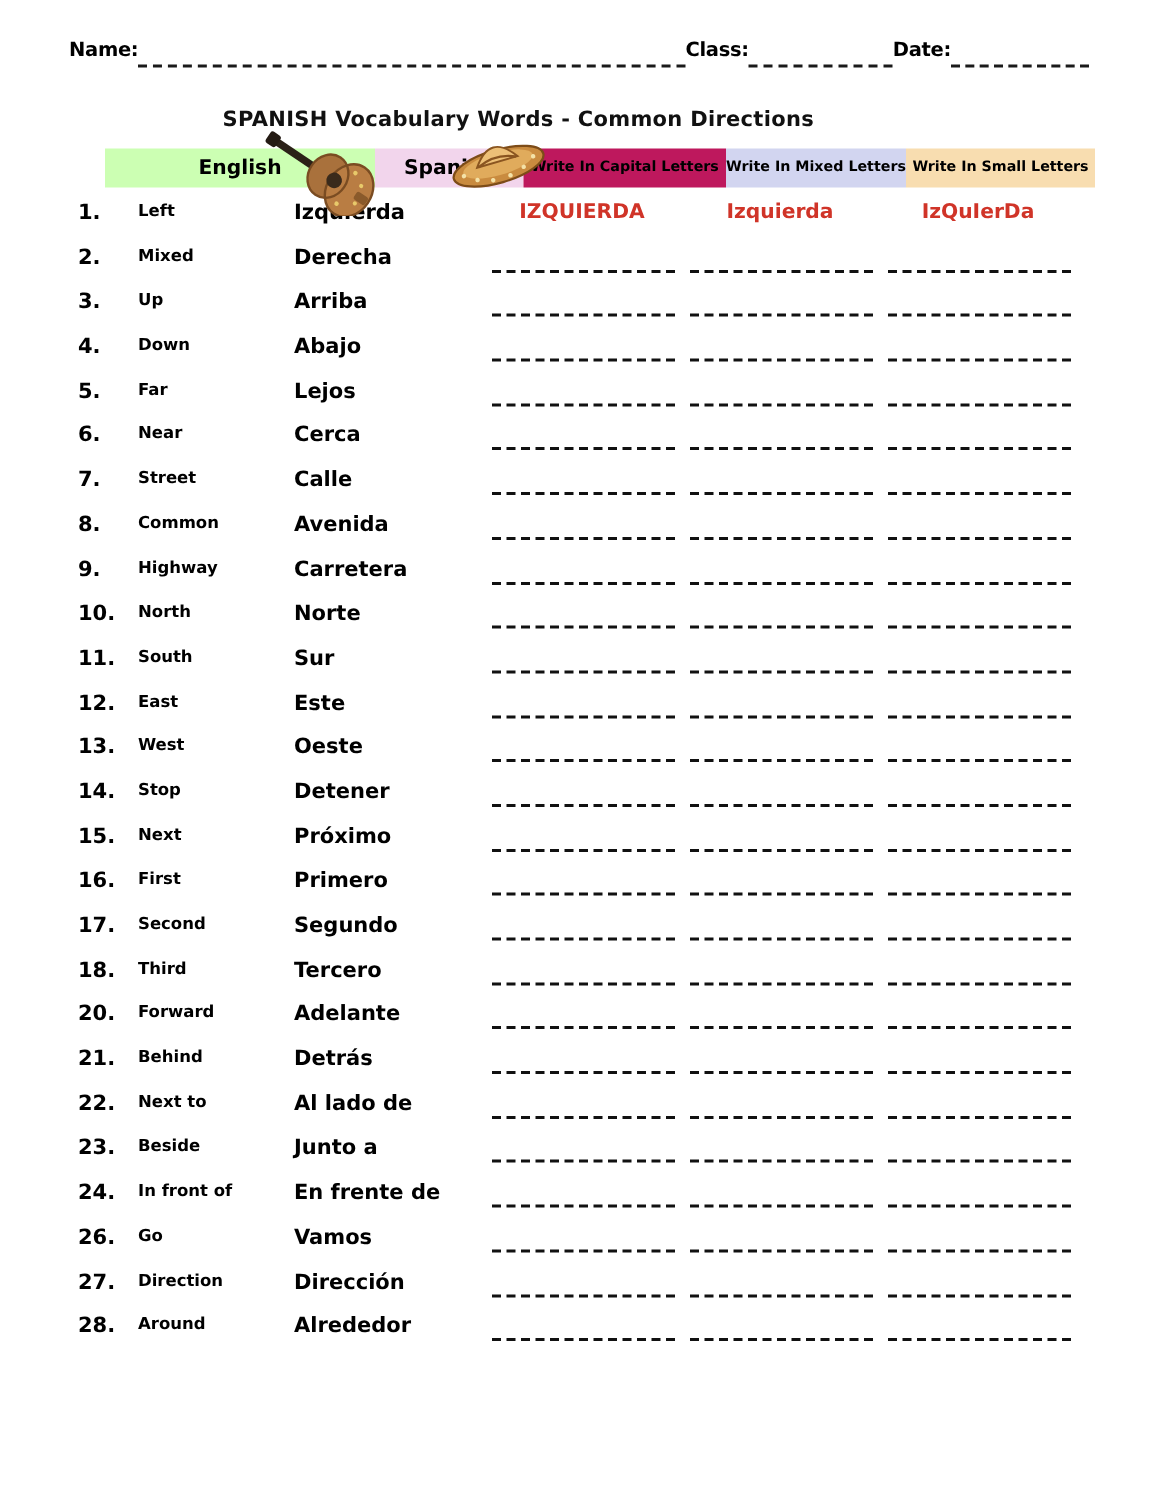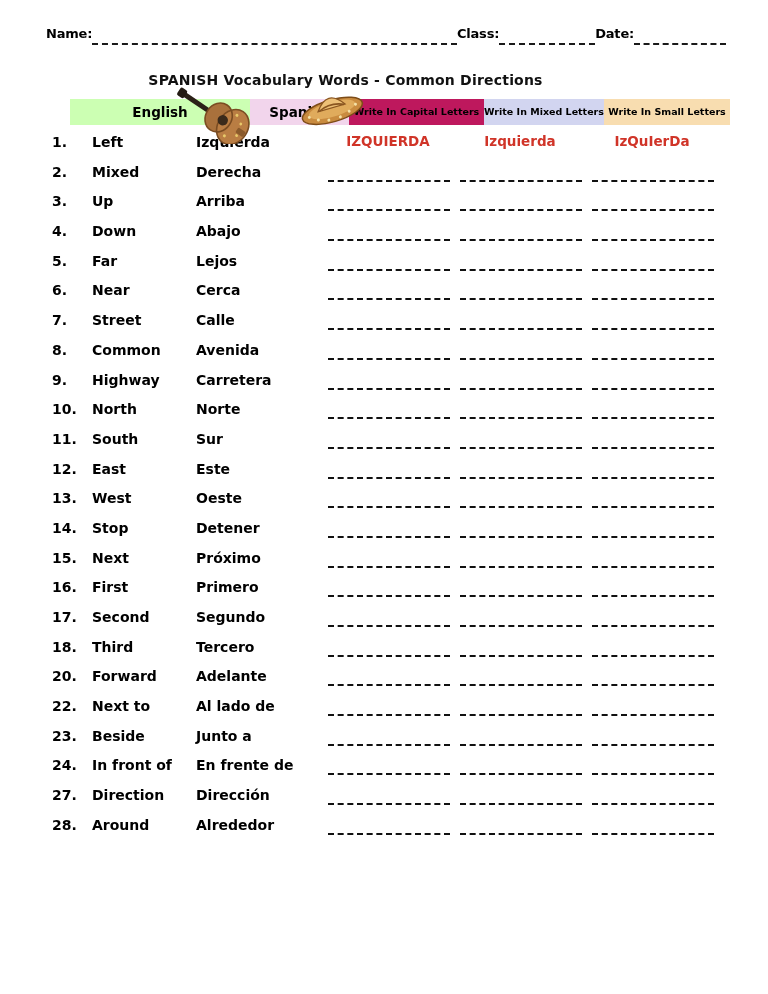--- a/index.html
+++ b/index.html
@@ -116,21 +116,21 @@
   }
   .cell-num {
     flex: 0 0 40px;
     margin-left: 52px;
     font-size: 14px;
     font-weight: 700;
     padding-top: 2px;
   }
   .cell-eng {
     flex: 0 0 104px;
-    font-size: 14px;
+    font-size: 11px;
     font-weight: 700;
     padding-top: 2px;
     white-space: nowrap;
   }
   .cell-spa {
     flex: 0 0 126px;
     font-size: 14px;
     font-weight: 700;
     padding-top: 2px;
     white-space: nowrap;
@@ -493,20 +493,34 @@
         <div class="line" style="border-bottom-color: rgb(17, 17, 17);"></div>
       </div>
       <div class="ans a-sml">
         <div class="line" style="border-bottom-color: rgb(17, 17, 17);"></div>
       </div>
       <div class="ans a-mix">
         <div class="line" style="border-bottom-color: rgb(17, 17, 17);"></div>
       </div>
     </div>
     <div class="row">
+      <div class="cell-num">21.</div>
+      <div class="cell-eng">Behind</div>
+      <div class="cell-spa">Detrás</div>
+      <div class="ans a-cap">
+        <div class="line" style="border-bottom-color: rgb(17, 17, 17);"></div>
+      </div>
+      <div class="ans a-sml">
+        <div class="line" style="border-bottom-color: rgb(17, 17, 17);"></div>
+      </div>
+      <div class="ans a-mix">
+        <div class="line" style="border-bottom-color: rgb(17, 17, 17);"></div>
+      </div>
+    </div>
+    <div class="row">
       <div class="cell-num">22.</div>
       <div class="cell-eng">Next to</div>
       <div class="cell-spa">Al lado de</div>
       <div class="ans a-cap">
         <div class="line" style="border-bottom-color: rgb(17, 17, 17);"></div>
       </div>
       <div class="ans a-sml">
         <div class="line" style="border-bottom-color: rgb(17, 17, 17);"></div>
       </div>
       <div class="ans a-mix">
@@ -535,20 +549,34 @@
         <div class="line" style="border-bottom-color: rgb(17, 17, 17);"></div>
       </div>
       <div class="ans a-sml">
         <div class="line" style="border-bottom-color: rgb(17, 17, 17);"></div>
       </div>
       <div class="ans a-mix">
         <div class="line" style="border-bottom-color: rgb(17, 17, 17);"></div>
       </div>
     </div>
     <div class="row">
+      <div class="cell-num">26.</div>
+      <div class="cell-eng">Go</div>
+      <div class="cell-spa">Vamos</div>
+      <div class="ans a-cap">
+        <div class="line" style="border-bottom-color: rgb(17, 17, 17);"></div>
+      </div>
+      <div class="ans a-sml">
+        <div class="line" style="border-bottom-color: rgb(17, 17, 17);"></div>
+      </div>
+      <div class="ans a-mix">
+        <div class="line" style="border-bottom-color: rgb(17, 17, 17);"></div>
+      </div>
+    </div>
+    <div class="row">
       <div class="cell-num">27.</div>
       <div class="cell-eng">Direction</div>
       <div class="cell-spa">Dirección</div>
       <div class="ans a-cap">
         <div class="line" style="border-bottom-color: rgb(17, 17, 17);"></div>
       </div>
       <div class="ans a-sml">
         <div class="line" style="border-bottom-color: rgb(17, 17, 17);"></div>
       </div>
       <div class="ans a-mix">

